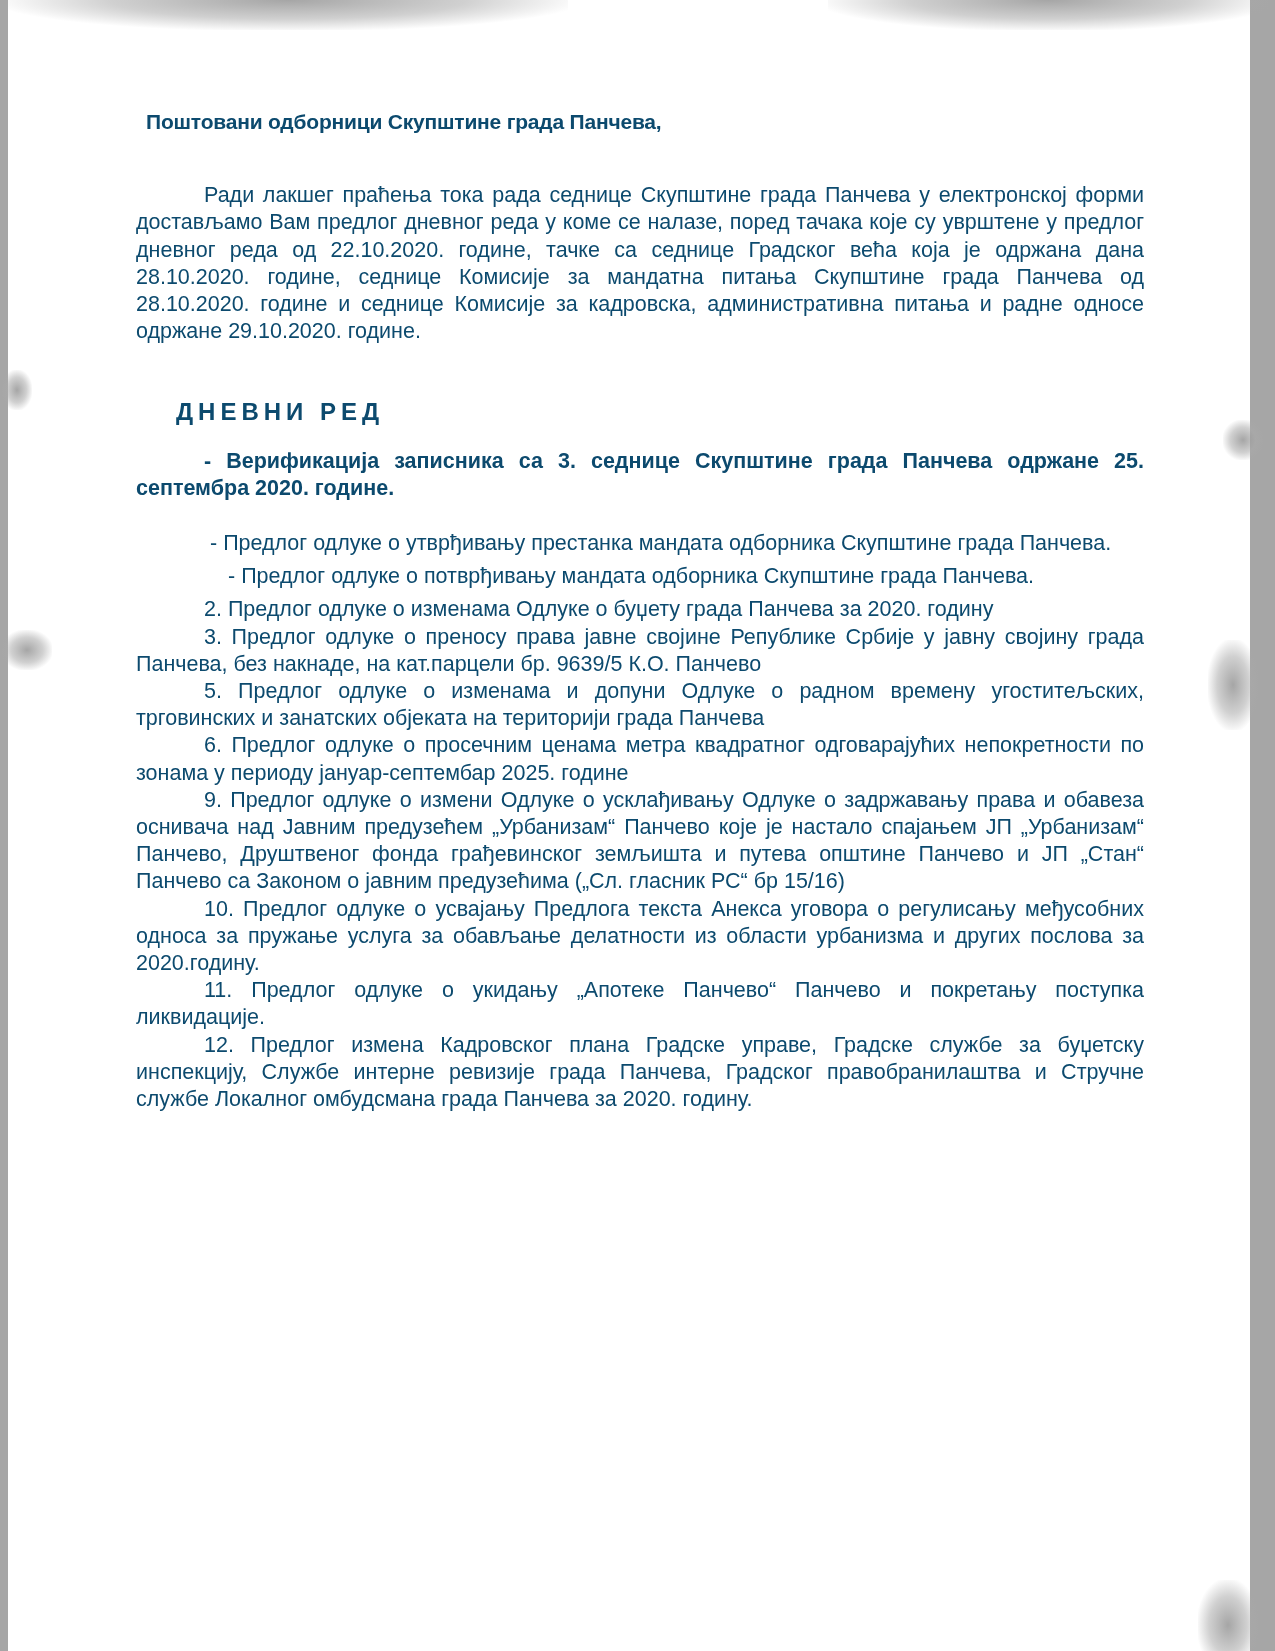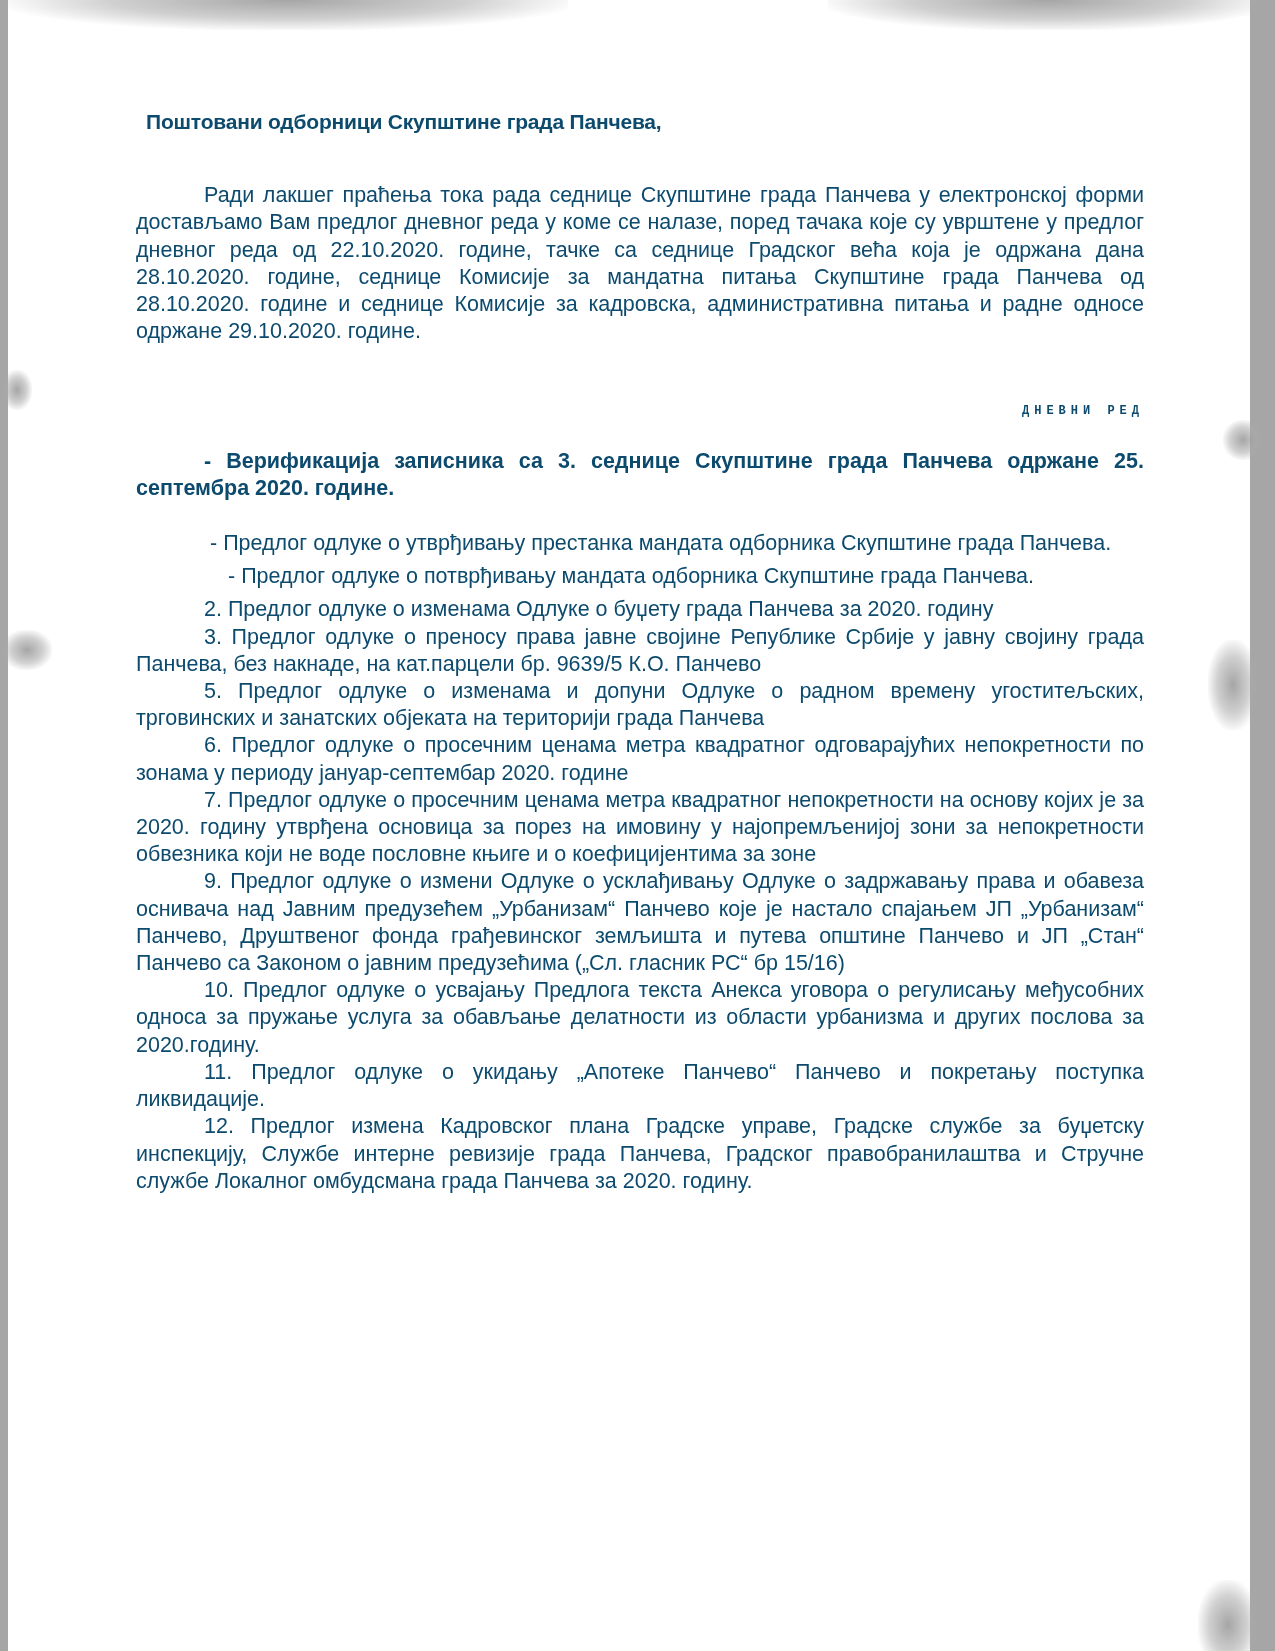--- a/index.html
+++ b/index.html
@@ -53,26 +53,25 @@
       margin: 0 0 0 10px;
       letter-spacing: -0.2px;
     }
     .intro {
       margin-top: 47px;
       text-align: justify;
       text-indent: 68px;
     }
     .heading {
       font-weight: bold;
-      text-align: right;
+      text-align: left;
       letter-spacing: 5px;
-      font-size: 12px;
+      font-size: 24px;
       margin-top: 53px;
       margin-left: 40px;
-      font-family: Liberation Mono, monospace;
     }
     .verification {
       font-weight: bold;
       text-align: justify;
       text-indent: 68px;
       margin-top: 22px;
     }
     .agenda {
       margin-top: 28px;
     }
@@ -109,20 +108,19 @@
   <div class="heading">ДНЕВНИ РЕД</div>
 
   <p class="verification">- Верификација записника са 3. седнице Скупштине града Панчева одржане 25. септембра 2020. године.</p>
 
   <div class="agenda">
     <p class="sub">- Предлог одлуке о утврђивању престанка мандата одборника Скупштине града Панчева.</p>
     <p class="sub indent-more">- Предлог одлуке о потврђивању мандата одборника Скупштине града Панчева.</p>
     <p class="item">2. Предлог одлуке о изменама Одлуке о буџету града Панчева за 2020. годину</p>
     <p class="item">3. Предлог одлуке о преносу права јавне својине Републике Србије у јавну својину града Панчева, без накнаде, на кат.парцели бр. 9639/5 К.О. Панчево</p>
     <p class="item">5. Предлог одлуке о изменама и допуни Одлуке о радном времену угоститељских, трговинских и занатских објеката на територији града Панчева</p>
-    <p class="item">6. Предлог одлуке о просечним ценама метра квадратног одговарајућих непокретности по зонама у периоду јануар-септембар 2020. године</p>
-    <p class="item">7. Предлог одлуке о просечним ценама метра квадратног непокретности на основу којих је за 2020. годину утврђена основица за порез на имовину у најопремљенијој зони за непокретности обвезника који не воде пословне књиге и о коефицијентима за зоне</p>
+    <p class="item">6. Предлог одлуке о просечним ценама метра квадратног одговарајућих непокретности по зонама у периоду јануар-септембар 2025. године</p>
     <p class="item">9. Предлог одлуке о измени Одлуке о усклађивању Одлуке о задржавању права и обавеза оснивача над Јавним предузећем „Урбанизам“ Панчево које је настало спајањем ЈП „Урбанизам“ Панчево, Друштвеног фонда грађевинског земљишта и путева општине Панчево и ЈП „Стан“ Панчево са Законом о јавним предузећима („Сл. гласник РС“ бр 15/16)</p>
     <p class="item">10. Предлог  одлуке о усвајању Предлога текста Анекса уговора о регулисању међусобних односа за пружање услуга за обављање делатности из области урбанизма и других послова за 2020.годину.</p>
     <p class="item">11. Предлог одлуке о укидању „Апотеке Панчево“ Панчево и покретању поступка ликвидације.</p>
     <p class="item">12. Предлог измена Кадровског плана Градске управе, Градске службе за буџетску инспекцију, Службе интерне ревизије града Панчева, Градског правобранилаштва и Стручне службе Локалног омбудсмана града Панчева за 2020. годину.</p>
   </div>
 </div>
 
 </body></html>

